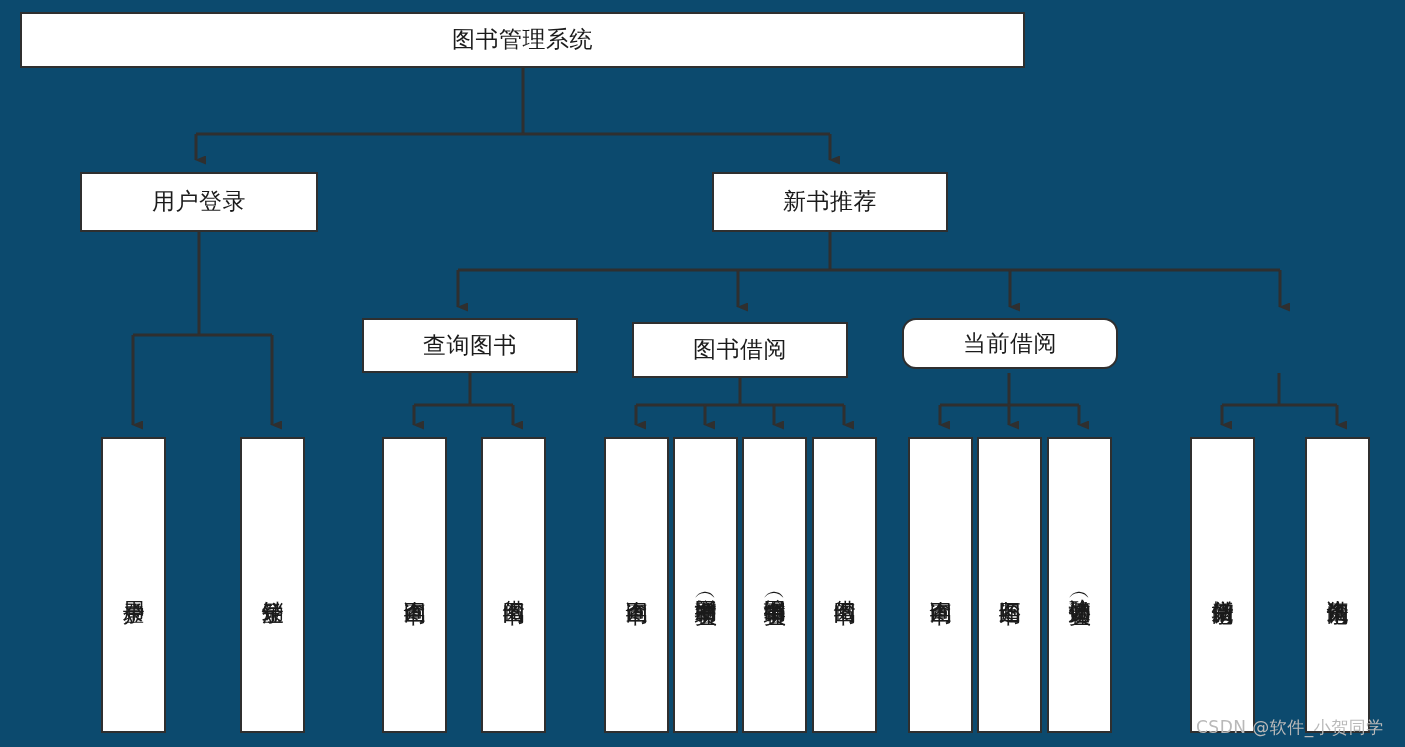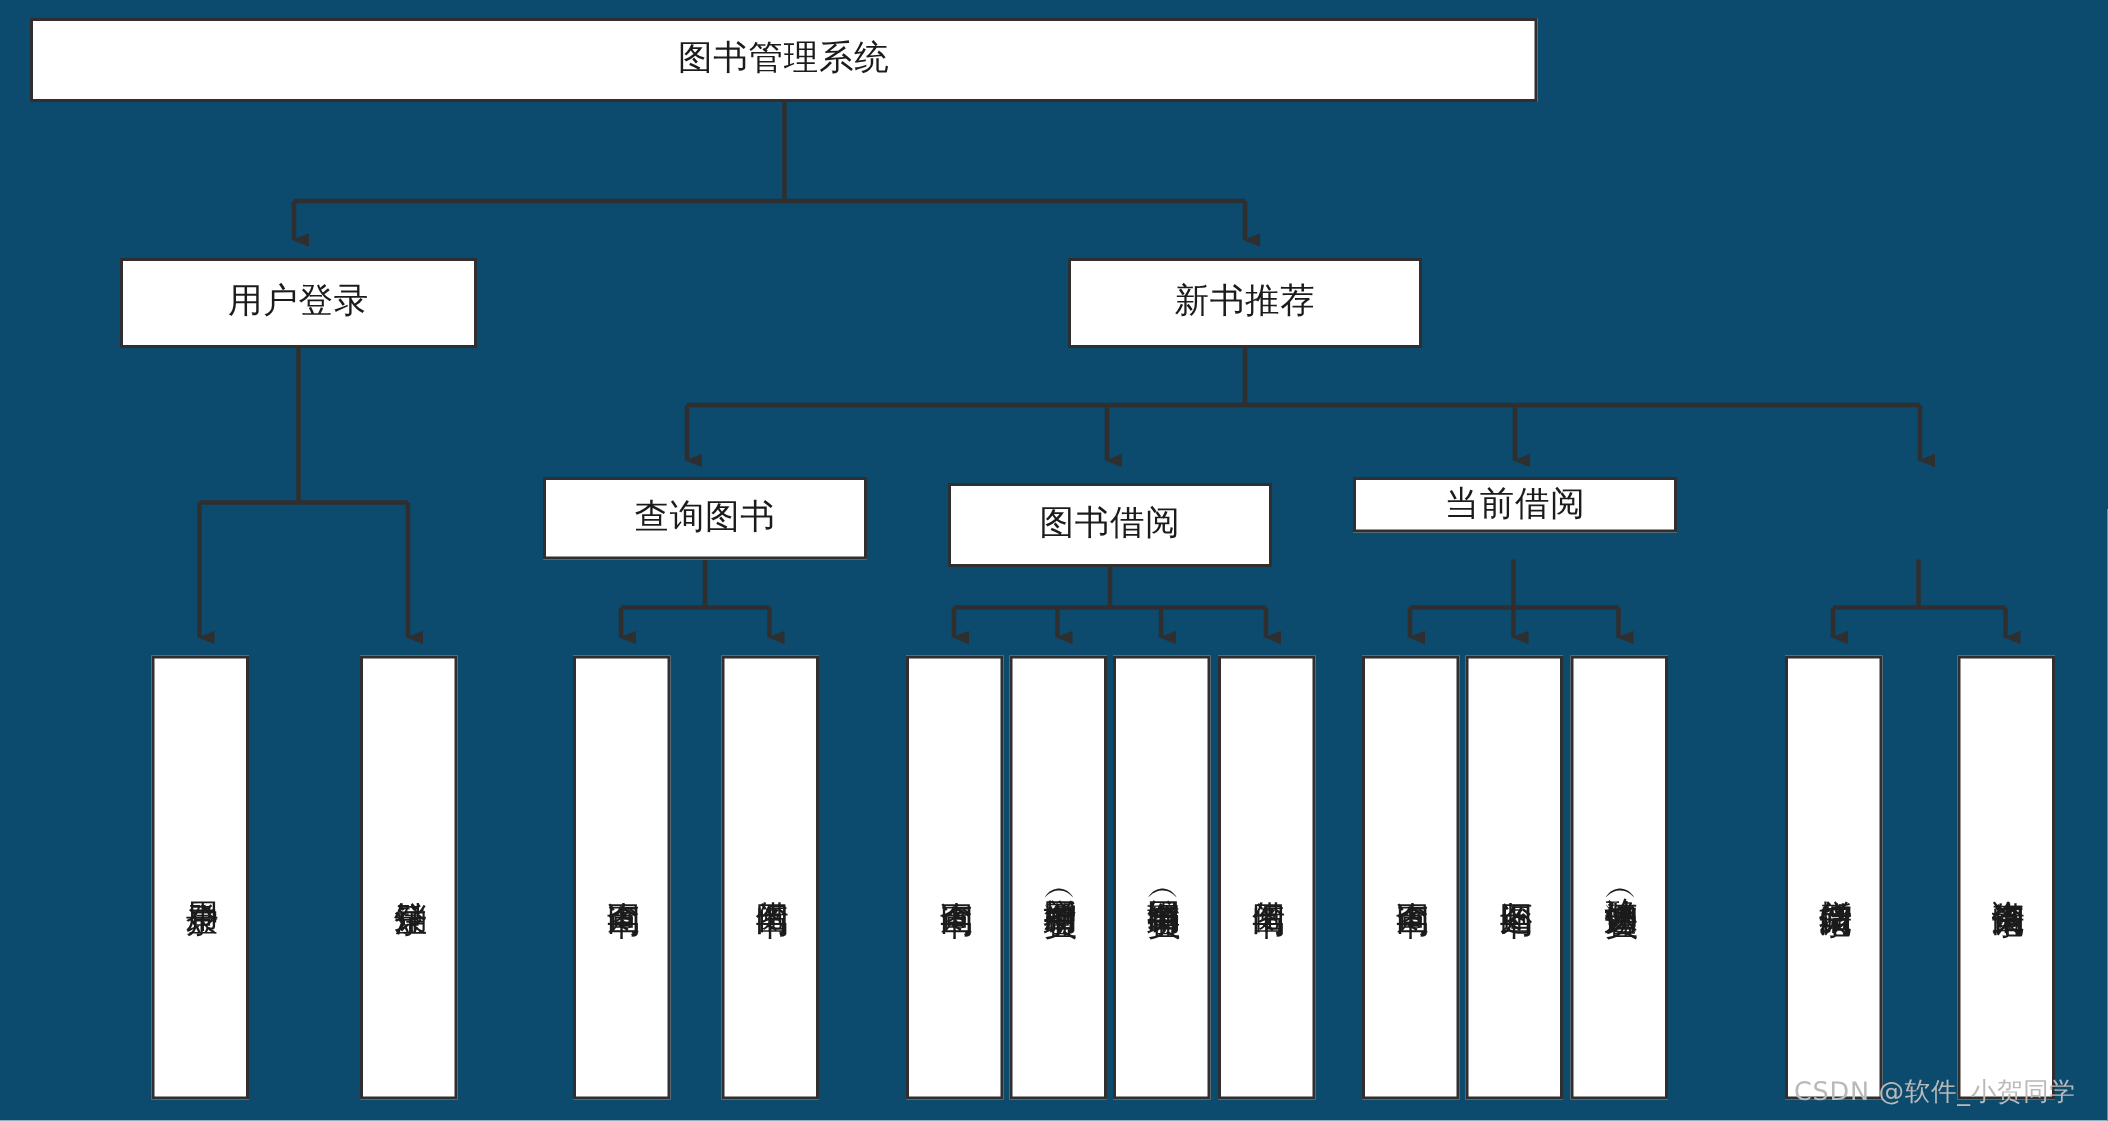--- a/index.html
+++ b/index.html
@@ -131,21 +131,21 @@
   <div class="node node-h" style="left:712px; top:172px; width:236px; height:60px;">
     <span>新书推荐</span>
   </div>
 
   <div class="node node-h" style="left:362px; top:318px; width:216px; height:55px;">
     <span>查询图书</span>
   </div>
   <div class="node node-h" style="left:632px; top:322px; width:216px; height:56px;">
     <span>图书借阅</span>
   </div>
-  <div class="node node-h" style="left:902px; top:318px; width:216px; height:37px;">
+  <div class="node node-h" style="left:902px; top:318px; width:216px; height:51px;border-radius:14px;">
     <span>当前借阅</span>
   </div>
 
   <div class="node node-v" style="left:101px; top:437px; width:65px; height:296px;">
     <span>用户登录</span>
   </div>
   <div class="node node-v" style="left:240px; top:437px; width:65px; height:296px;">
     <span>注销登录</span>
   </div>
 

